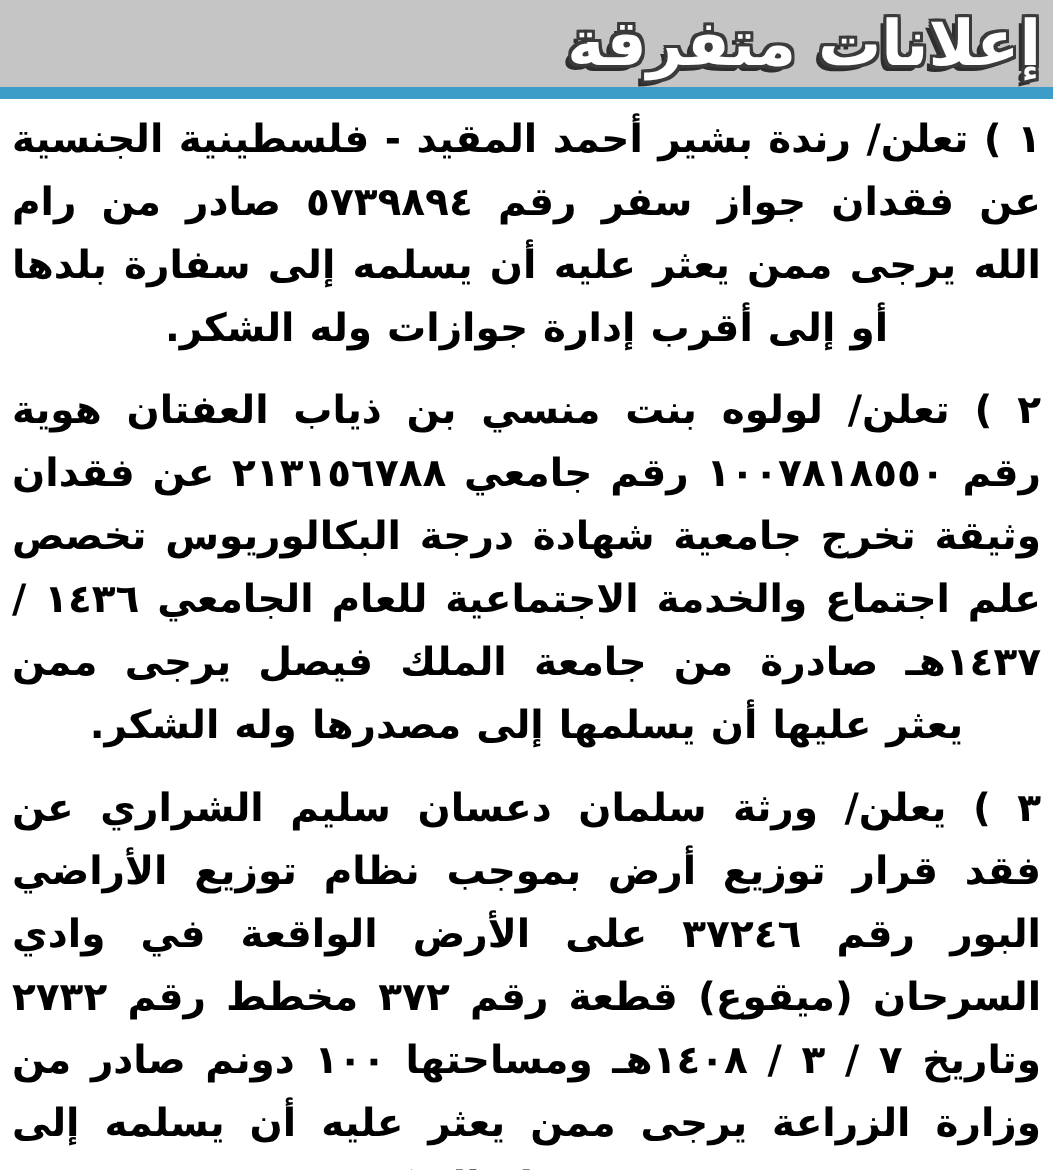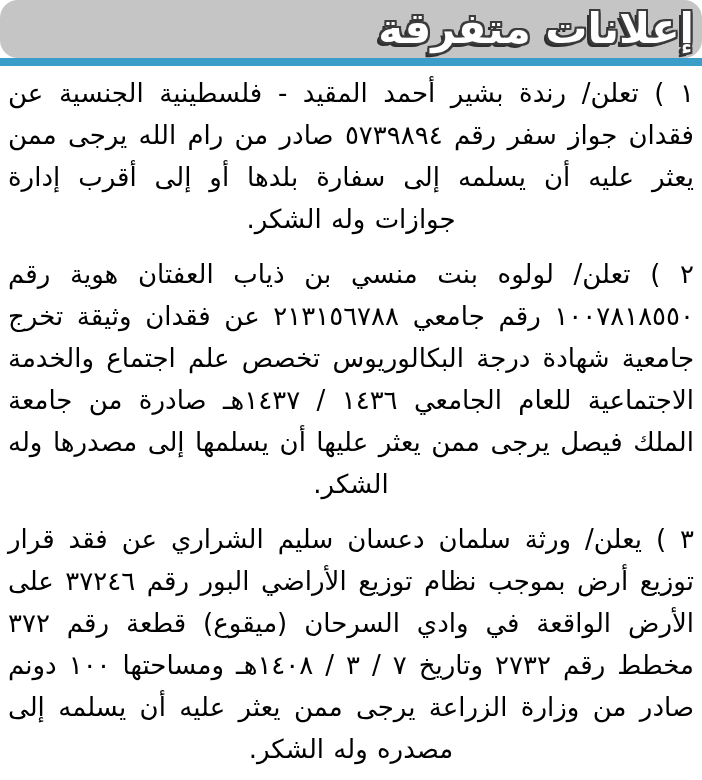--- a/index.html
+++ b/index.html
@@ -18,21 +18,20 @@
   }
   
   .masthead {
     height: 58px;
     background: #c6c5c5;
     display: flex;
     align-items: center;
     justify-content: flex-start; 
     padding: 0 8px;
     box-sizing: border-box;
-    border-radius: 18px;
   }
   .masthead-title {
     font-size: 42px;
     font-weight: bold;
     color: #ffffff;
     letter-spacing: 1px;
     white-space: nowrap;
     line-height: 58px;
     text-shadow:
       2px 0 0 #3b3b3b, -2px 0 0 #3b3b3b,
@@ -46,21 +45,21 @@
     background: #3d9dc9;
   }
   
   .ads {
     padding: 6px 8px 0;
     box-sizing: border-box;
   }
   .ad {
     margin: 0 0 13px;
     font-size: 26px;
-    font-weight: normal;
+    font-weight: bold;
     color: #000000;
     line-height: 42px;
     text-align: justify;
     text-align-last: center;
     -moz-text-align-last: center;
     word-spacing: 1px;
   }
   .ad-marker { white-space: nowrap; }
 </style>
 </head>

